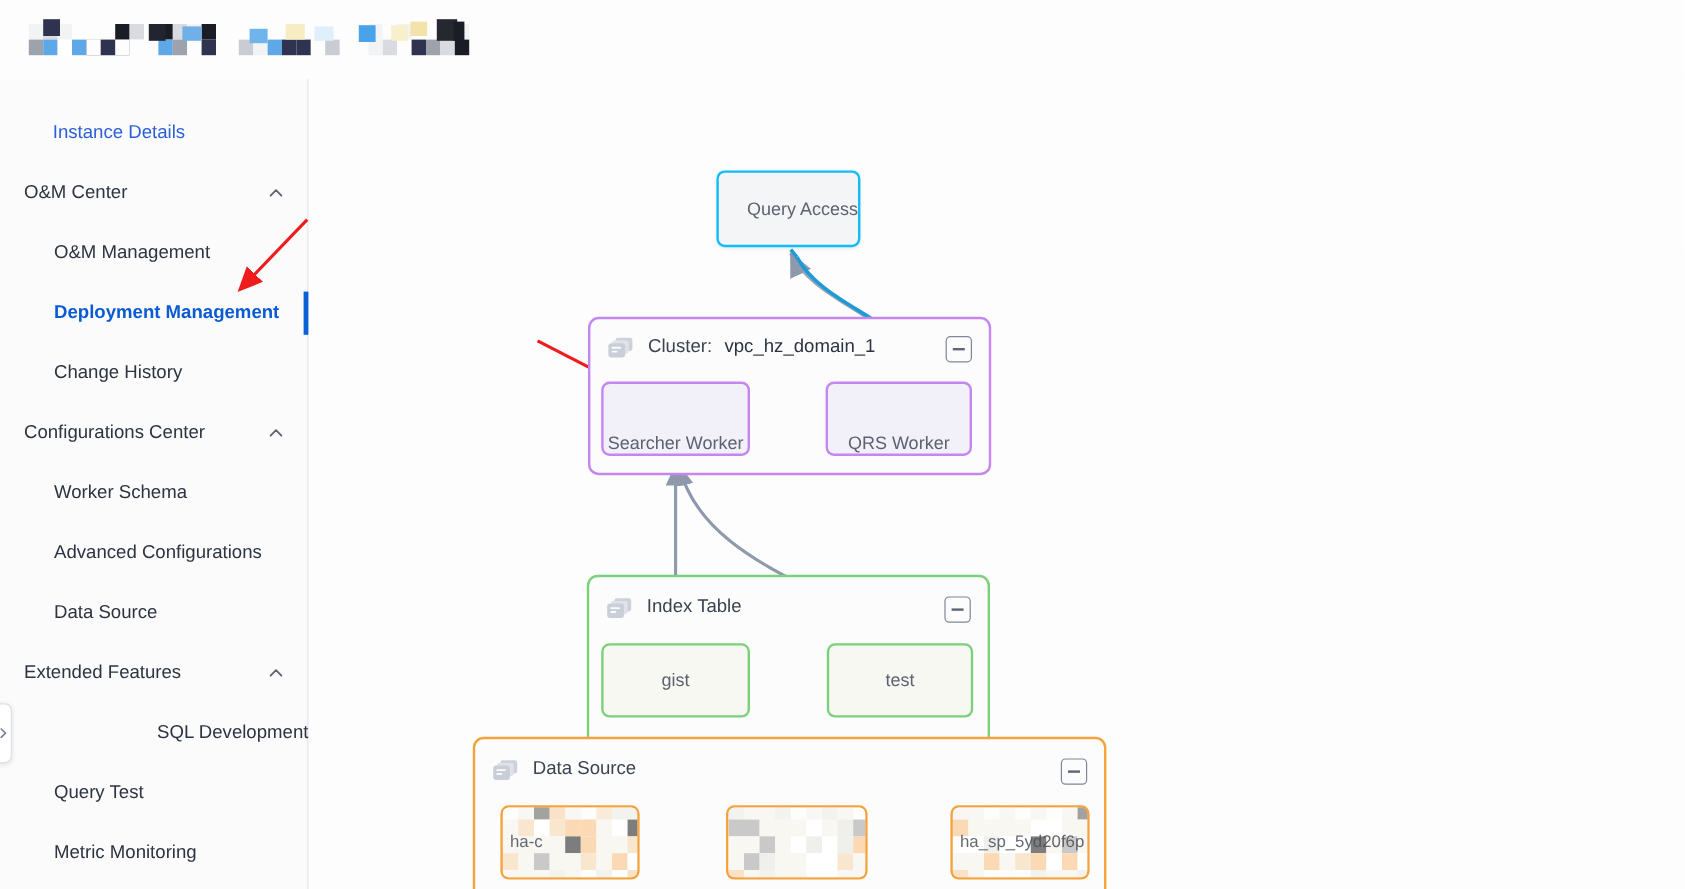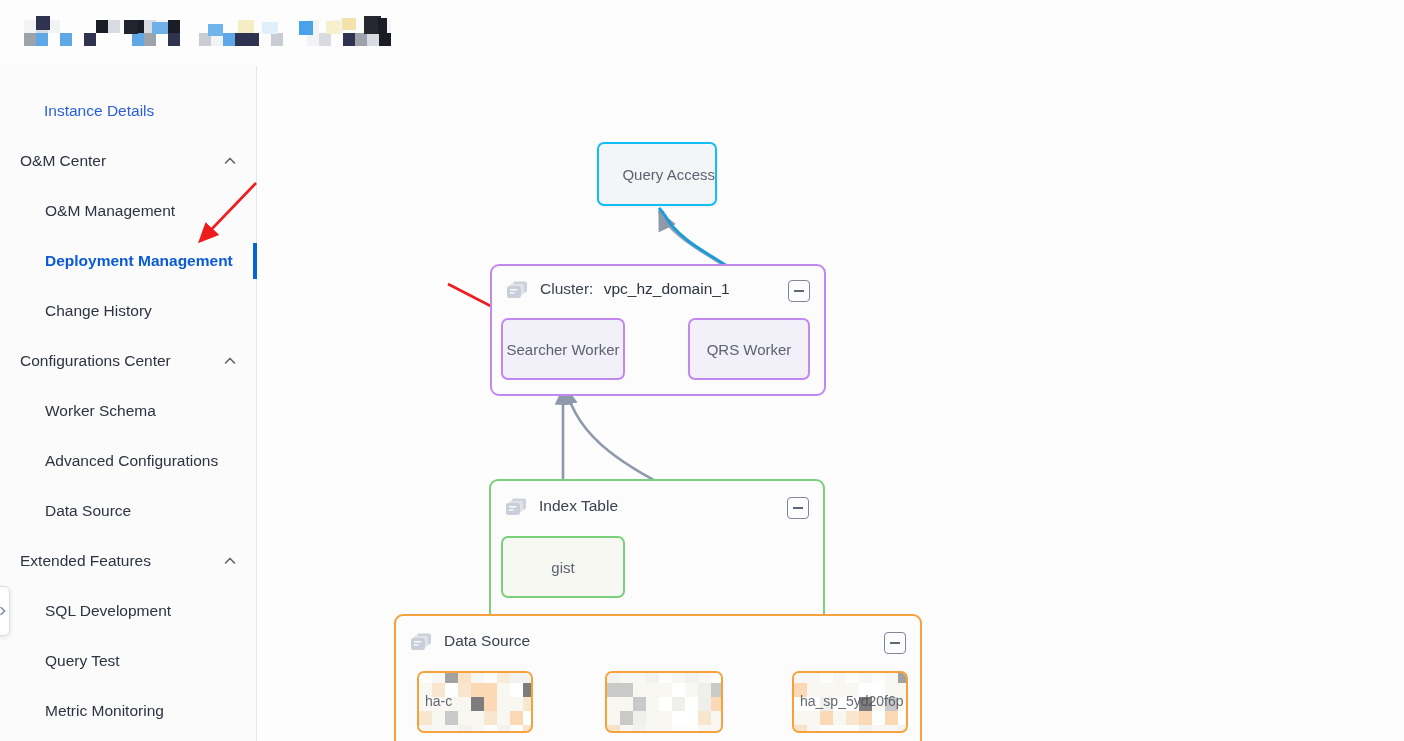--- a/index.html
+++ b/index.html
@@ -115,20 +115,21 @@
   }
   .node-access {
     border: 2.5px solid #10bdf5;
     background: #f4f5f7;
     box-shadow: 0 1px 3px rgba(0,0,0,.07);
     justify-content: flex-end;
   }
   .node-worker {
     border: 2px solid #c487f0;
     background: #f2f0f8;
+    align-items: flex-end;
   }
   .node-index {
     border: 2.5px solid #7bd07b;
     background: #f8f8f3;
   }
   .node-ds {
     border: 2.5px solid #f5a23c;
     background: #f8f8f3;
     overflow: hidden;
   }
@@ -307,21 +308,21 @@
           <span class="nav-label">Data Source</span>
         </div>
         <div class="nav-item level0" style="top: 470px;">
           <span class="nav-label">Extended Features</span>
           <span class="chev">
             <svg width="14" height="14" viewBox="0 0 14 14">
               <path d="M2.5 9 L7 4.4 L11.5 9" fill="none" stroke="#5c6270" stroke-width="1.5" stroke-linecap="round" stroke-linejoin="round"></path>
             </svg>
           </span>
         </div>
-        <div class="nav-item level1" style="top: 520px;">
+        <div class="nav-item level1" style="top: 520px; justify-content: flex-end;">
           <span class="nav-label">SQL Development</span>
         </div>
         <div class="nav-item level1" style="top: 570px;">
           <span class="nav-label">Query Test</span>
         </div>
         <div class="nav-item level1" style="top: 620px;">
           <span class="nav-label">Metric Monitoring</span>
         </div>
       </div>
 
@@ -413,20 +414,23 @@
       </span>
       <div class="group-title" style="left:48px; top:16px;">
         <span>Index Table</span>
       </div>
       <div class="collapse-btn" style="right:14px; top:16px;">
         <i></i>
       </div>
 
       <div class="node node-index" style="left:10px; top:55px; width:124px; height:62px;">
         <span>gist</span>
+      </div>
+      <div class="node node-index" style="left:198px; top:55px; width:122px; height:62px;">
+        <span>test</span>
       </div>
     </div>
 
     <div class="group group-ds" style="left:136px; top:548px; width:528px; height:160px;">
       <span class="group-icon" style="left:14px; top:16px;">
         <svg width="24" height="22" viewBox="0 0 24 22">
           <rect x="7" y="1.5" width="14" height="11" rx="2" fill="#cdd2da"></rect>
           <rect x="4" y="3.8" width="14" height="11" rx="2" fill="#dfe3e9"></rect>
           <rect x="1" y="6" width="14" height="12" rx="2.5" fill="#c9cfd8"></rect>
           <rect x="3.6" y="9" width="8" height="1.6" rx=".8" fill="#fbfbfc"></rect>

